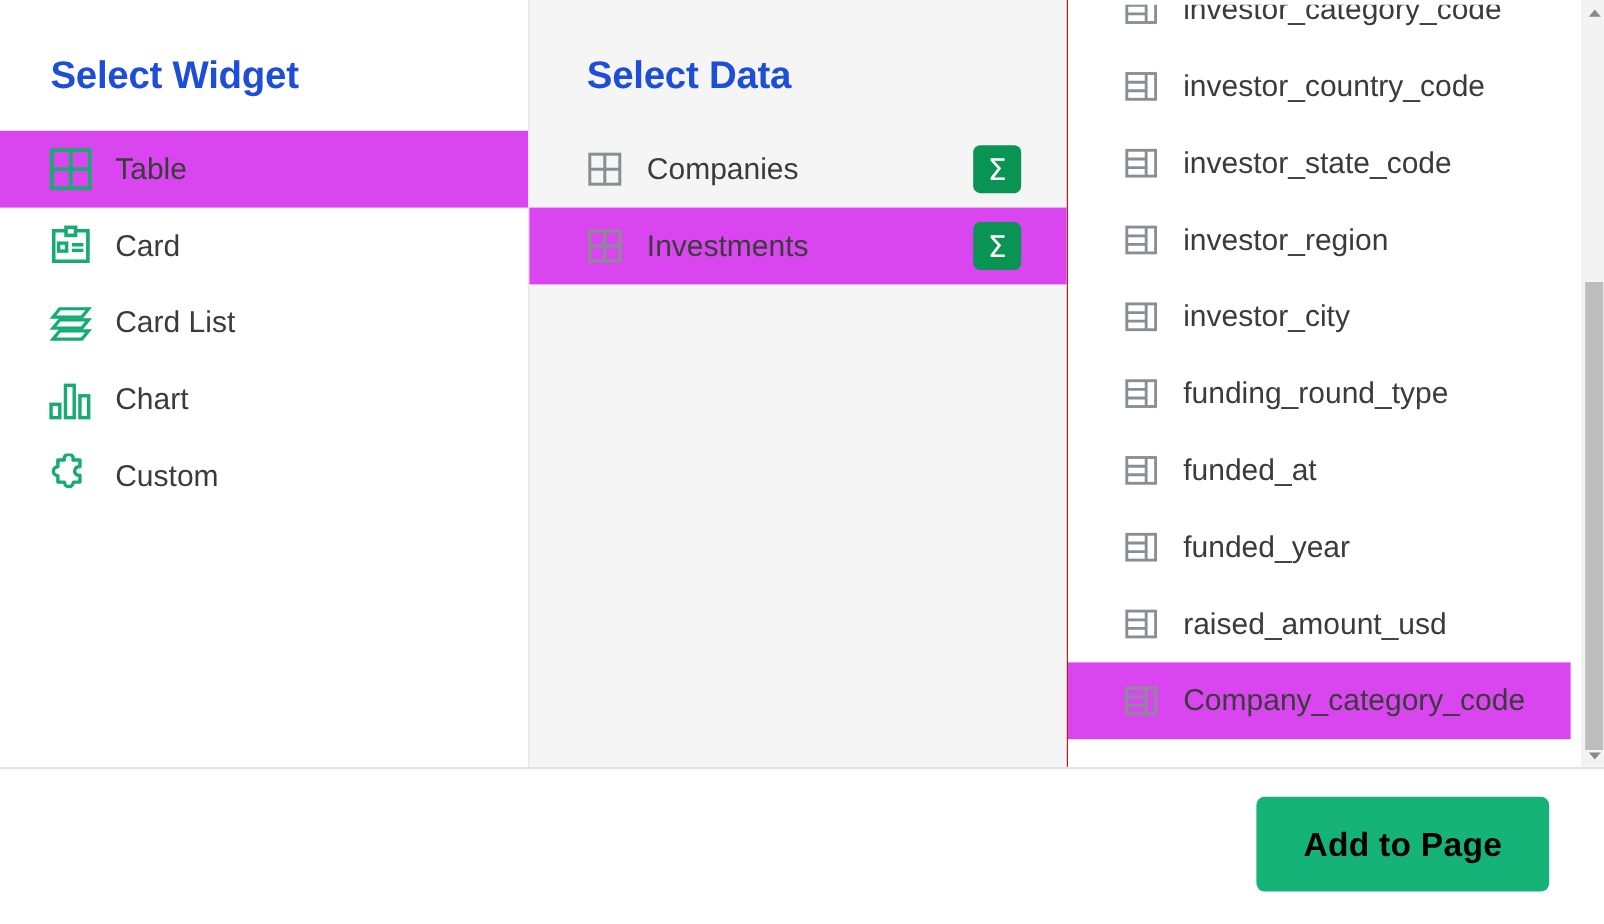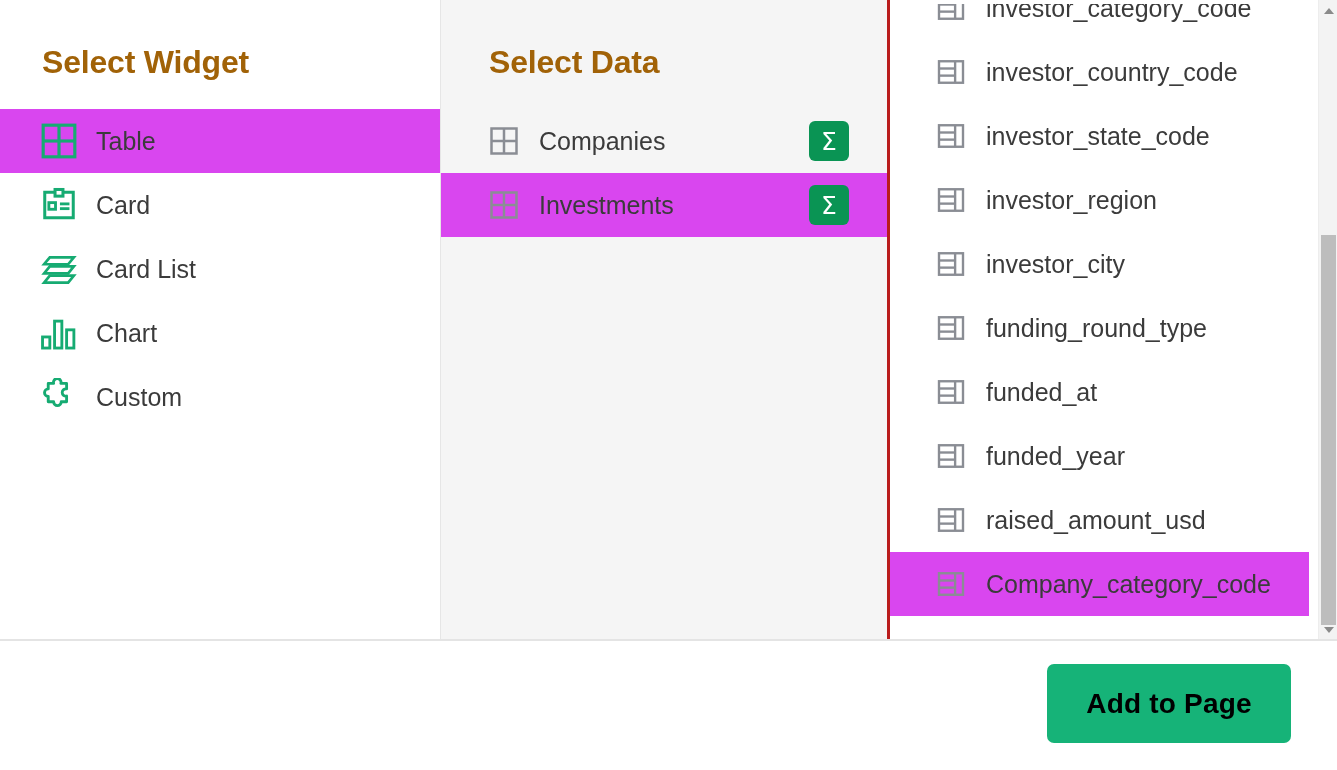--- a/index.html
+++ b/index.html
@@ -42,31 +42,31 @@
   }
 
   .panel-widget {
     width: 440px;
     background: #ffffff;
   }
   .panel-data {
     width: 450px;
     background: #f5f5f5;
     border-left: 1px solid #e6e6e6;
-    border-right: 3px solid #b91c1c;
+    border-right: 1px solid #b91c1c;
   }
   .panel-fields {
     width: 447px;
     background: #ffffff;
   }
 
   .panel-title {
     font-size: 32px;
     font-weight: bold;
-    color: #a16207;
+    color: #1d4ed8;
     letter-spacing: -0.2px;
     padding: 46px 0 0 42px;
     margin: 0;
     line-height: 1;
   }
   .panel-data .panel-title {
     padding-left: 48px;
   }
 
   

